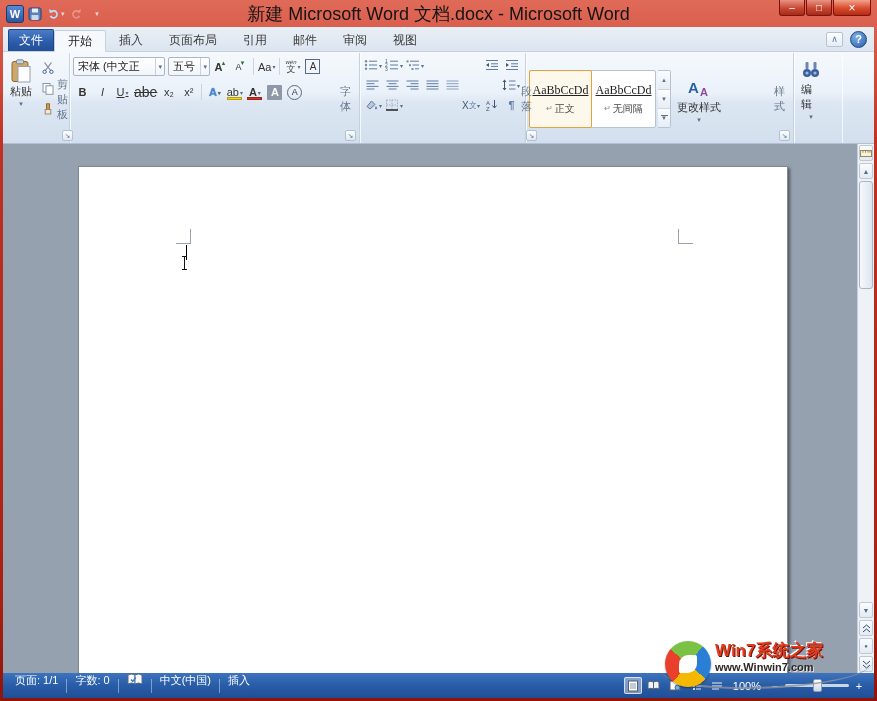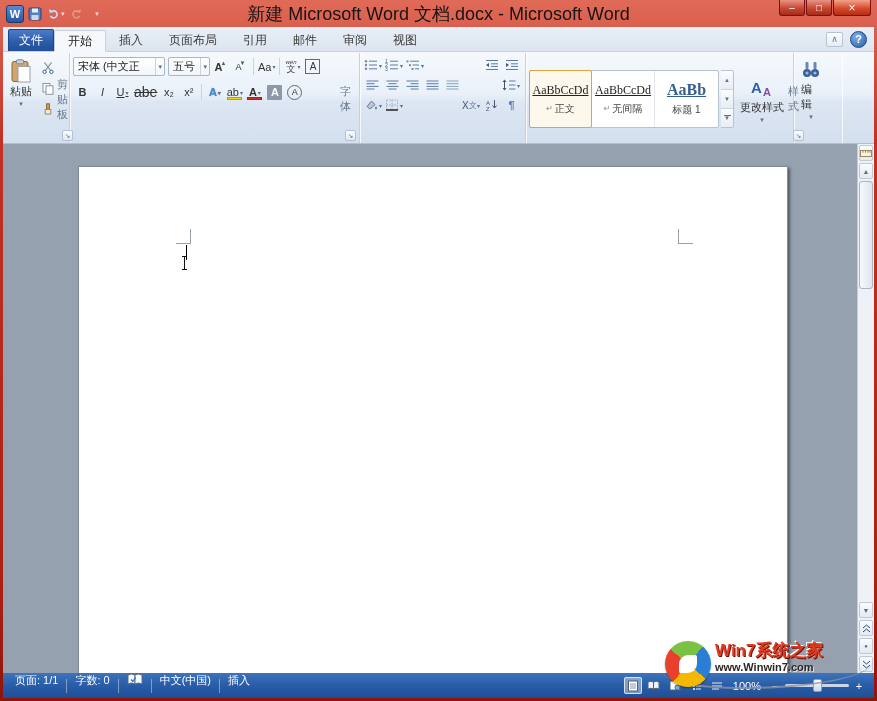--- a/index.html
+++ b/index.html
@@ -521,43 +521,43 @@
                   <text x="0" y="12" font-size="6" fill="#44566e">Z</text>
                   <path d="M8.5,1 v8 M8.5,9 l-2,-2.5 M8.5,9 l2,-2.5" stroke="#44566e" fill="none"></path>
                 </svg>
             </div>
             <div class="sb" style="color:#5d7ba6;font-weight:bold;">
                 <span>¶</span>
               </div>
           </div>
         </div>
       </div>
+      <div class="group-label">
+        <span>段落</span>
+        <span class="launcher">
+            <span>↘</span>
+          </span>
+      </div>
     </div>
 
     <div class="group" style="width:268px;">
       <div class="group-body styles-body">
         <div class="gallery">
           <div class="style-item selected">
             <span class="style-prev">AaBbCcDd</span>
             <span class="style-name">
                 <span class="mk">↵</span>
                 <span>正文</span>
               </span>
           </div>
           <div class="style-item">
             <span class="style-prev">AaBbCcDd</span>
             <span class="style-name">
                 <span class="mk">↵</span>
                 <span>无间隔</span>
-              </span>
-          </div>
-          <div class="style-item">
-            <span class="style-prev h1">AaBb</span>
-            <span class="style-name">
-                <span>标题 1</span>
               </span>
           </div>
         </div>
         <div class="gscroll">
           <div>
               <span>▲</span>
             </div>
           <div>
               <span>▼</span>
             </div>

